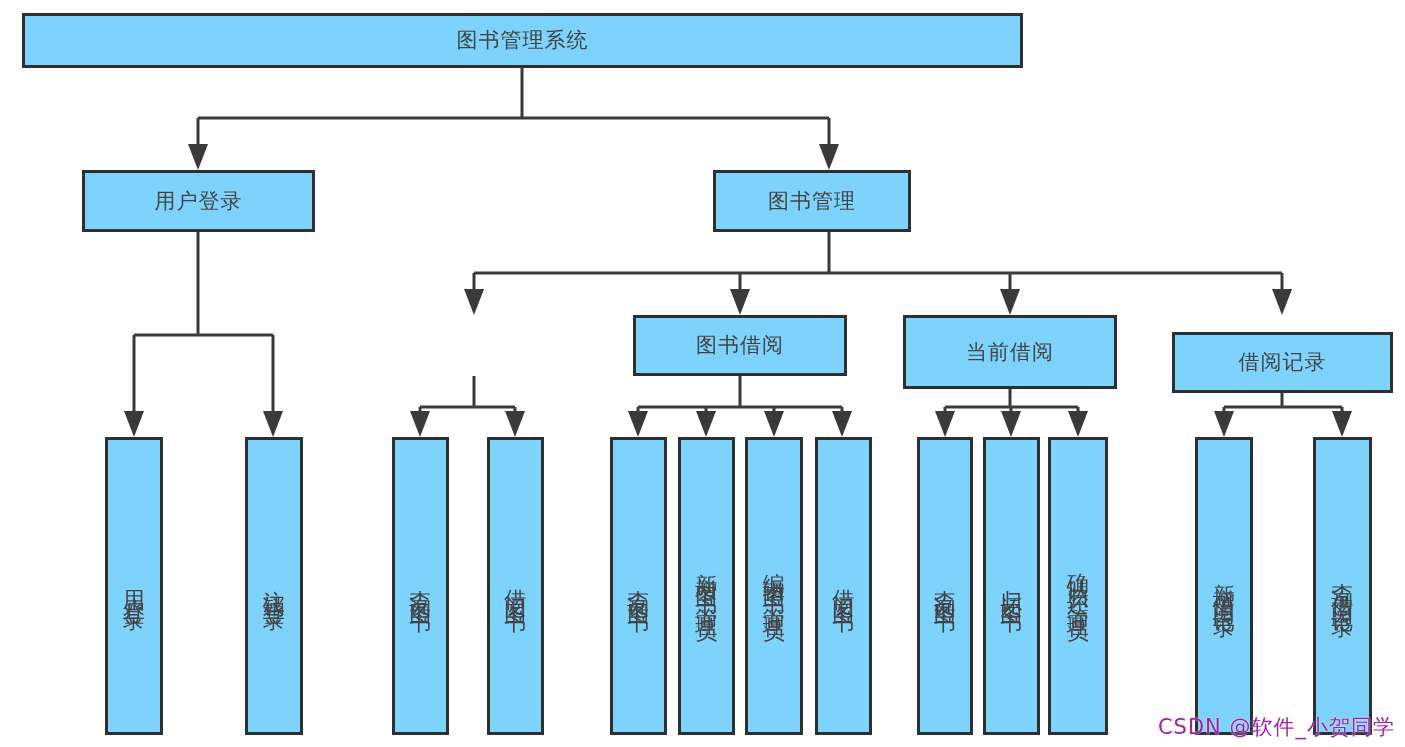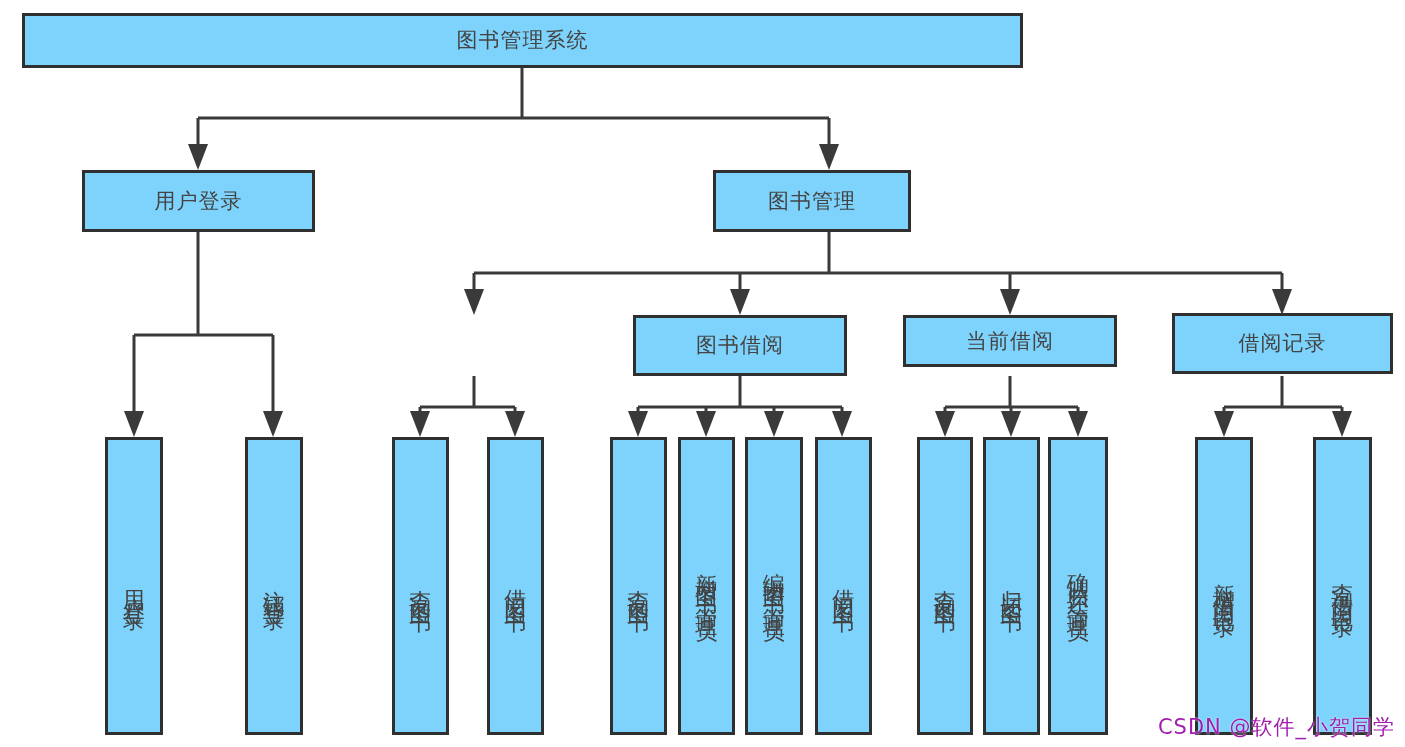--- a/index.html
+++ b/index.html
@@ -106,24 +106,24 @@
   <div class="node" style="left:82px; top:170px; width:233px; height:62px;">
     <span class="hlabel">用户登录</span>
   </div>
   <div class="node" style="left:713px; top:170px; width:198px; height:62px;">
     <span class="hlabel">图书管理</span>
   </div>
 
   <div class="node" style="left:633px; top:315px; width:214px; height:61px;text-align:right;">
     <span class="hlabel">图书借阅</span>
   </div>
-  <div class="node" style="left:903px; top:315px; width:214px; height:52px;">
+  <div class="node" style="left:903px; top:315px; width:214px; height:74px;">
     <span class="hlabel">当前借阅</span>
   </div>
-  <div class="node" style="left:1172px; top:313px; width:221px; height:61px;">
+  <div class="node" style="left:1172px; top:332px; width:221px; height:61px;">
     <span class="hlabel">借阅记录</span>
   </div>
 
   <div class="node leaf" style="left:105px; top:437px; width:58px; height:298px;">
     <span class="vlabel">用户登录</span>
   </div>
   <div class="node leaf" style="left:245px; top:437px; width:58px; height:298px;">
     <span class="vlabel">注销登录</span>
   </div>
 

